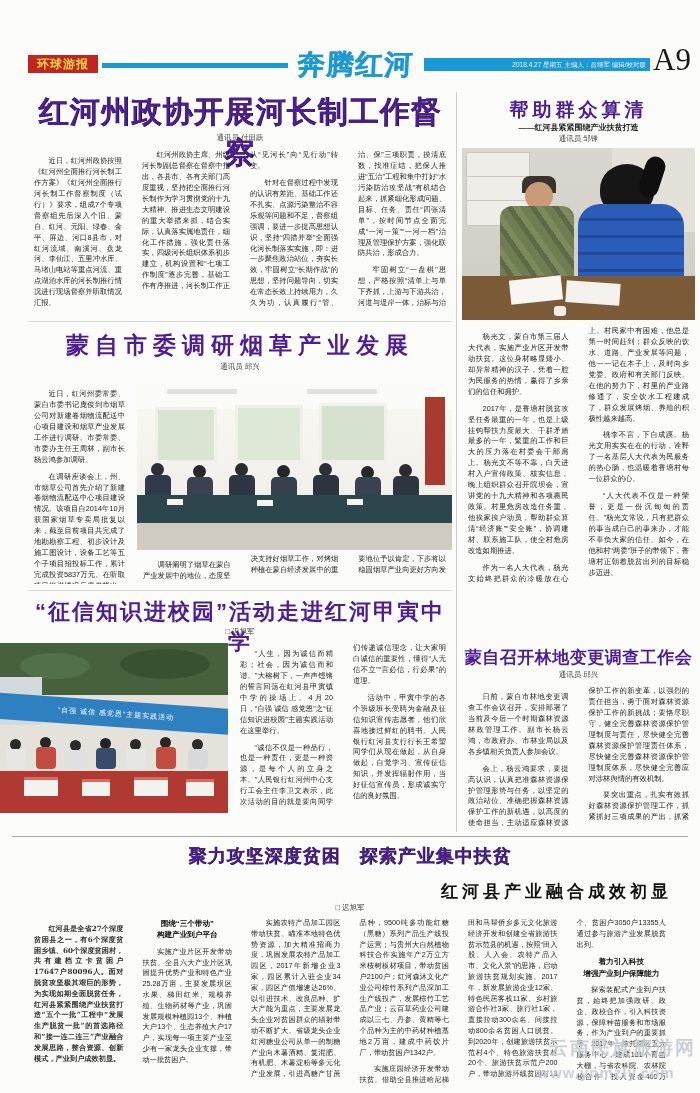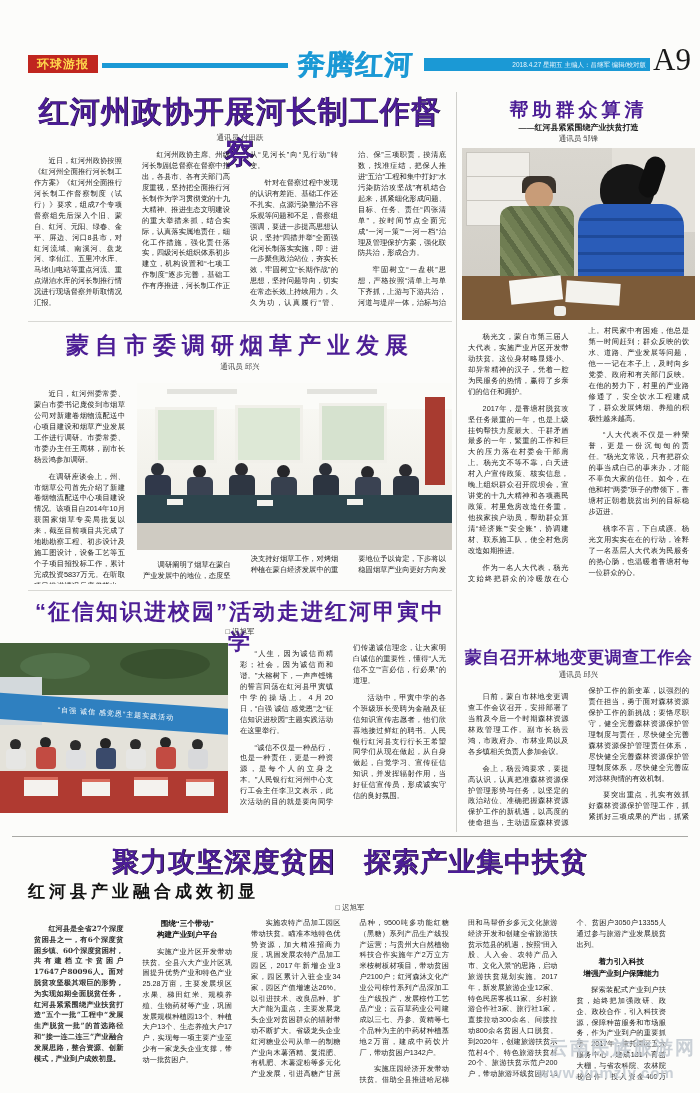--- a/index.html
+++ b/index.html
@@ -168,36 +168,36 @@
     <div style="left:0;top:128px;width:233px;height:44px;background:#7c5b39;"></div>
     <div style="left:48px;top:130px;width:52px;height:24px;background:#f7f6f2;transform:rotate(-6deg);"></div>
     <div style="left:104px;top:134px;width:54px;height:22px;background:#f3f2ed;transform:rotate(4deg);"></div>
     <div style="left:92px;top:158px;width:12px;height:10px;border-radius:3px;background:#efeee9;"></div>
   </div>
 
   <div class="bodytext cols2" style="position:absolute;left:462px;top:326px;width:233px;height:312px;">
       <p class="para">杨光文，蒙自市第三届人大代表，实施产业片区开发带动扶贫。这位身材略显矮小、却异常精神的汉子，凭着一腔为民服务的热情，赢得了乡亲们的信任和拥护。</p>
       <p class="para">2017年，是香塘村脱贫攻坚任务最重的一年，也是上级挂钩帮扶力度最大、干群矛盾最多的一年，繁重的工作和巨大的压力落在村委会干部肩上。杨光文不等不靠，白天进村入户宣传政策、核实信息，晚上组织群众召开院坝会，宣讲党的十九大精神和各项惠民政策。村里危房改造任务重，他挨家挨户动员，帮助群众算清“经济账”“安全账”，协调建材、联系施工队，使全村危房改造如期推进。</p>
       <p class="para">作为一名人大代表，杨光文始终把群众的冷暖放在心上。村民家中有困难，他总是第一时间赶到；群众反映的饮水、道路、产业发展等问题，他一一记在本子上，及时向乡党委、政府和有关部门反映。在他的努力下，村里的产业路修通了，安全饮水工程建成了，群众发展烤烟、养殖的积极性越来越高。</p>
+      <p class="para">桃李不言，下自成蹊。杨光文用实实在在的行动，诠释了一名基层人大代表为民服务的热心肠，也温暖着香塘村每一位群众的心。</p>
       <p class="para">“人大代表不仅是一种荣誉，更是一份沉甸甸的责任。”杨光文常说，只有把群众的事当成自己的事来办，才能不辜负大家的信任。如今，在他和村“两委”班子的带领下，香塘村正朝着脱贫出列的目标稳步迈进。</p>
-      <p class="para">桃李不言，下自成蹊。杨光文用实实在在的行动，诠释了一名基层人大代表为民服务的热心肠，也温暖着香塘村每一位群众的心。</p>
     </div>
 
   <div class="title" style="position:absolute;left:462px;top:646px;width:233px;font-size:17px;letter-spacing:0.5px;">蒙自召开林地变更调查工作会</div>
   <div class="byline" style="position:absolute;left:462px;top:670px;width:233px;">通讯员 邱兴</div>
   <div class="bodytext cols2" style="position:absolute;left:462px;top:686px;width:233px;height:144px;">
       <p class="para">日前，蒙自市林地变更调查工作会议召开，安排部署了当前及今后一个时期森林资源林政管理工作。副市长杨云鸿，市政府办、市林业局以及各乡镇相关负责人参加会议。</p>
       <p class="para">会上，杨云鸿要求，要提高认识，认真把准森林资源保护管理形势与任务，以坚定的政治站位、准确把握森林资源保护工作的新机遇，以高度的使命担当，主动适应森林资源保护工作的新变革，以强烈的责任担当，勇于面对森林资源保护工作的新挑战；要恪尽职守，健全完善森林资源保护管理制度与责任，尽快健全完善森林资源保护管理责任体系，尽快健全完善森林资源保护管理制度体系，尽快健全完善应对涉林舆情的有效机制。</p>
       <p class="para">要突出重点，扎实有效抓好森林资源保护管理工作，抓紧抓好三项成果的产出，抓紧抓好“三个全覆盖”试点，强化三项管理，深化两项改革，强化三项保障，全面加强森林资源保护管理工作，为建设美丽新蒙自做出新的更大贡献！</p>
     </div>
 
   <div class="hrule-strong" style="left:12px;top:836px;width:676px;"></div>
 
-  <div class="title" style="position:absolute;left:28px;top:844px;width:644px;font-size:27px;letter-spacing:1px;text-shadow:0.6px 0 0 #000;">聚力攻坚深度贫困　探索产业集中扶贫</div>
-  <div style="position:absolute;left:28px;top:880px;width:644px;text-align:left;font-size:17px;font-weight:bold;letter-spacing:4px;color:#111;">红河县产业融合成效初显</div>
+  <div class="title" style="position:absolute;left:28px;top:844px;width:644px;font-size:18px;letter-spacing:1px;text-shadow:0.6px 0 0 #000;">聚力攻坚深度贫困　探索产业集中扶贫</div>
+  <div style="position:absolute;left:28px;top:880px;width:644px;text-align:right;font-size:17px;font-weight:bold;letter-spacing:4px;color:#111;">红河县产业融合成效初显</div>
   <div class="byline" style="position:absolute;left:28px;top:903px;width:644px;">□ 迟旭军</div>
   <div class="bodytext cols6" style="position:absolute;left:28px;top:918px;width:644px;height:172px;font-size:7.2px;">
       <p class="para lead">红河县是全省27个深度贫困县之一，有6个深度贫困乡镇、60个深度贫困村，共有建档立卡贫困户17647户80096人。面对脱贫攻坚极其艰巨的形势，为实现如期全面脱贫任务，红河县紧紧围绕产业扶贫打造“五个一批”工程中“发展生产脱贫一批”的首选路径和“接一连二连三”产业融合发展思路，整合资源、创新模式，产业到户成效初显。</p>
       <div class="subhead">围绕“三个带动”
 构建产业到户平台</div>
       <p class="para">实施产业片区开发带动扶贫。全县六大产业片区巩固提升优势产业和特色产业25.28万亩，主要发展坝区水果、梯田红米、规模养殖、生物药材等产业，巩固发展规模种植园13个、种植大户13个、生态养殖大户17户，实现每一项主要产业至少有一家龙头企业支撑，带动一批贫困户。</p>
       <p class="para">实施农特产品加工园区带动扶贫。瞄准本地特色优势资源，加大精准招商力度，巩固发展农特产品加工园区，2017年新增企业3家，园区累计入驻企业34家，园区产值增速达26%。以引进技术、改良品种、扩大产能为重点，主要发展龙头企业对贫困群众的辐射带动不断扩大。省级龙头企业红河糖业公司从单一的制糖产业向木薯酒精、复混肥、有机肥、木薯淀粉等多元化产业发展，引进高糖产甘蔗品种，9500吨多功能红糖（黑糖）系列产品生产线投产运营；与贵州大自然植物科技合作实施年产2万立方米桉树板材项目，带动贫困户2100户；红河森沐文化产业公司棕竹系列产品深加工生产线投产，发展棕竹工艺品产业；云百草药业公司建成以三七、丹参、黄精等七个品种为主的中药材种植基地2万亩，建成中药饮片厂，带动贫困户1342户。</p>
       <p class="para">实施庄园经济开发带动扶贫。借助全县推进哈尼梯田和马帮侨乡多元文化旅游经济开发和创建全省旅游扶贫示范县的机遇，按照“田入股、人入会、农特产品入市、文化入景”的思路，启动旅游扶贫规划实施。2017年，新发展旅游企业12家、特色民居客栈11家、乡村旅游合作社3家、旅行社1家，直接拉动300余名、间接拉动800余名贫困人口脱贫。到2020年，创建旅游扶贫示范村4个、特色旅游扶贫村20个、旅游扶贫示范户200户，带动旅游环线贫困村13个、贫困户3050户13355人通过参与旅游产业发展脱贫出列。</p>
       <div class="subhead">着力引入科技
 增强产业到户保障能力</div>

